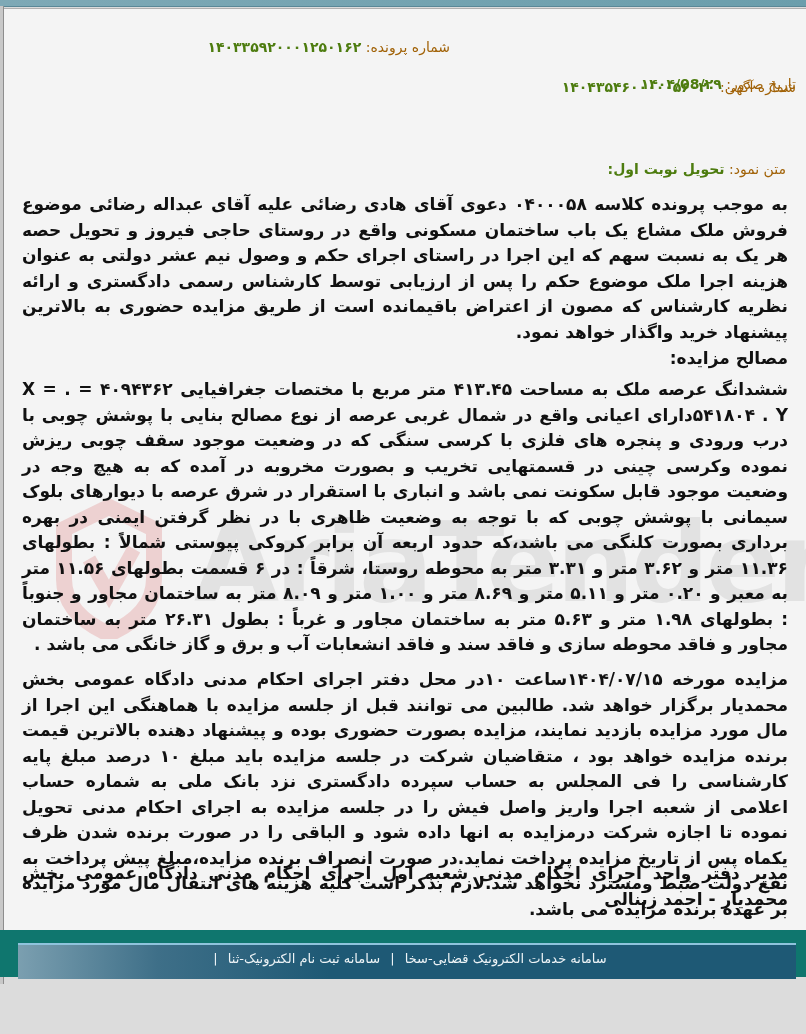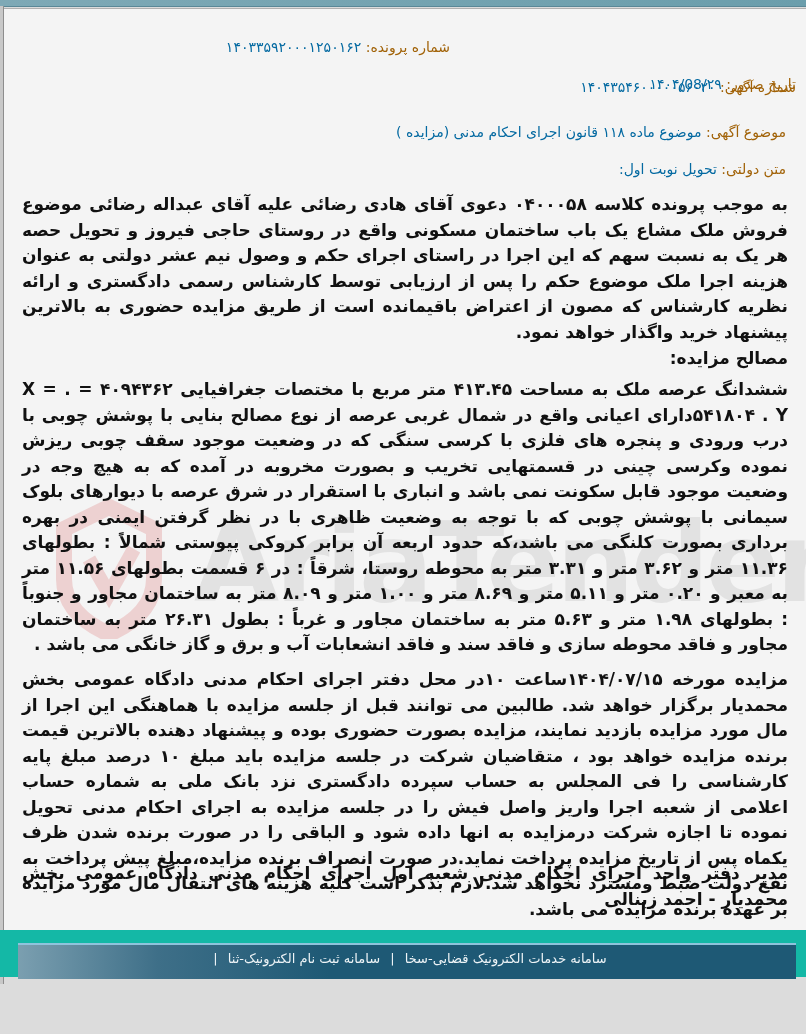--- a/index.html
+++ b/index.html
@@ -34,33 +34,33 @@
     .wm-text {
       position: absolute; left: 140px; top: 10px;
       font-family: "DejaVu Sans", sans-serif; font-size: 110px; font-weight: bold;
       color: rgba(180,180,180,0.28); letter-spacing: -4px;
       direction: ltr; white-space: nowrap;
     }
     .meta-row {
       position: absolute; direction: rtl; font-size: 14px; white-space: nowrap;
     }
     .lbl { color: #a16207; }
-    .val { color: #0369a1; font-weight: normal; }
+    .val { color: #4d7c0f; font-weight: bold; }
     .subject-row { position: absolute; right: 24px; top: 115px; font-size: 14px; direction: rtl; white-space: nowrap; }
     .text-row { position: absolute; right: 24px; top: 152px; font-size: 14px; direction: rtl; white-space: nowrap; }
     .para {
       position: absolute; right: 22px; left: 18px;
       font-family: "DejaVu Sans", sans-serif;
       font-size: 17px; font-weight: bold; color: #111;
       line-height: 25.5px; direction: rtl; text-align: justify;
       text-align-last: right;
     }
     .footer {
       position: absolute; left: 0; top: 930px; width: 806px; height: 47px;
-      background: #14b8a6;
+      background: #0f766e;
     }
     .footer-inner {
       position: absolute; left: 18px; top: 13px; width: 778px; height: 34px;
       background: linear-gradient(to right, #7b9fb0 0%, #3e6f88 18%, #1e5975 40%, #1e5975 100%);
       border-top: 2px solid #8fc3dc;
       direction: rtl; text-align: center;
     }
     .footer-links {
       display: inline-block; margin-top: 6px; font-size: 13px; color: #eef4f7;
       direction: rtl; white-space: nowrap;
@@ -90,27 +90,23 @@
   </div>
   <div class="meta-row" style="right:360px; top:30px;">
     <span class="lbl">شماره پرونده:</span>
     <span class="val">۱۴۰۳۳۵۹۲۰۰۰۱۲۵۰۱۶۲</span>
   </div>
   <div class="meta-row" style="right:14px; top:67px;">
     <span class="lbl">تاریخ صدور:</span>
     <span class="val">۱۴۰۴/08/۲۹</span>
   </div>
 
-  <div class="subject-row">
-    <span class="lbl">موضوع آگهی:</span>
-    <span class="val">موضوع ماده ۱۱۸ قانون اجرای احکام مدنی (مزایده )</span>
-  </div>
 
   <div class="text-row">
-    <span class="lbl">متن دولتی:</span>
+    <span class="lbl">متن نمود:</span>
     <span class="val">تحویل نوبت اول:</span>
   </div>
 
   <div class="para" style="top:183px;">به موجب پرونده کلاسه ۰۴۰۰۰۵۸  دعوی آقای هادی رضائی علیه آقای عبداله رضائی موضوع فروش ملک مشاع یک باب ساختمان مسکونی واقع در روستای حاجی فیروز و تحویل حصه هر یک به نسبت سهم که این اجرا در راستای اجرای حکم و وصول نیم عشر دولتی به عنوان هزینه اجرا ملک موضوع حکم را پس از ارزیابی توسط کارشناس رسمی دادگستری و ارائه نظریه کارشناس که مصون از اعتراض باقیمانده است از طریق مزایده حضوری به بالاترین پیشنهاد خرید واگذار خواهد نمود.</div>
 
   <div class="para" style="top:337px;">مصالح مزایده:</div>
 
   <div class="para" style="top:368px;">ششدانگ عرصه ملک به مساحت ۴۱۳.۴۵  متر مربع با مختصات جغرافیایی ۴۰۹۴۳۶۲  =  . X = ۵۴۱۸۰۴ . Yدارای اعیانی واقع در شمال غربی عرصه از نوع مصالح بنایی با پوشش چوبی  با درب ورودی و پنجره های فلزی با کرسی سنگی که در وضعیت موجود سقف چوبی ریزش نموده وکرسی چینی در قسمتهایی تخریب و بصورت مخروبه در آمده که به هیچ وجه در وضعیت موجود قابل سکونت نمی باشد و انباری با استقرار در شرق عرصه با دیوارهای بلوک سیمانی با پوشش چوبی که با توجه به وضعیت ظاهری با در نظر گرفتن ایمنی در بهره برداری  بصورت کلنگی می باشد،که حدود اربعه آن برابر کروکی پیوستی شمالاً : بطولهای ۱۱.۳۶ متر و ۳.۶۲ متر و ۳.۳۱ متر به محوطه روستا، شرقاً : در ۶ قسمت بطولهای ۱۱.۵۶ متر به معبر  و ۰.۲۰ متر و ۵.۱۱ متر و ۸.۶۹ متر و ۱.۰۰ متر و ۸.۰۹ متر به ساختمان مجاور  و جنوباً : بطولهای ۱.۹۸ متر و ۵.۶۳ متر به ساختمان مجاور و غرباً : بطول ۲۶.۳۱ متر به ساختمان مجاور و فاقد محوطه سازی و فاقد سند و فاقد انشعابات آب و برق و گاز خانگی می باشد .</div>
 
 

